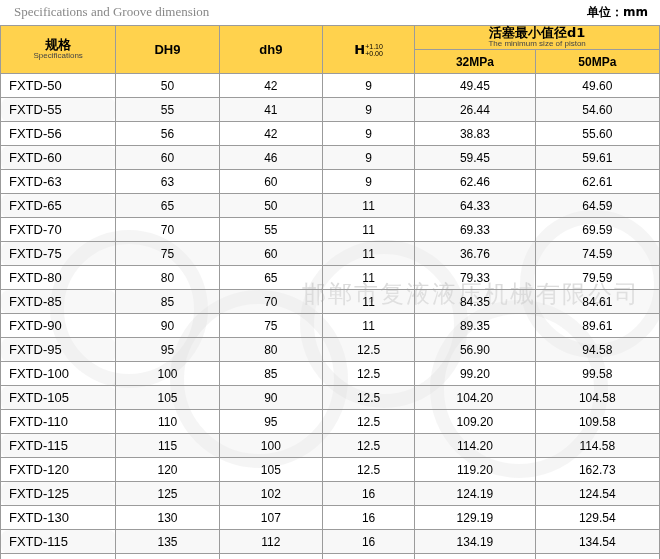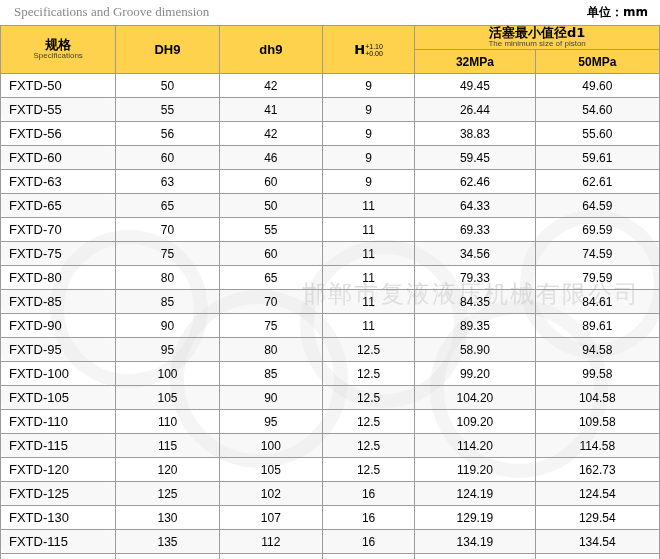--- a/index.html
+++ b/index.html
@@ -254,21 +254,21 @@
         <td>55</td>
         <td>11</td>
         <td>69.33</td>
         <td>69.59</td>
       </tr>
       <tr>
         <td class="spec">FXTD-75</td>
         <td>75</td>
         <td>60</td>
         <td>11</td>
-        <td>34.56</td>
+        <td>36.76</td>
         <td>74.59</td>
       </tr>
       <tr>
         <td class="spec">FXTD-80</td>
         <td>80</td>
         <td>65</td>
         <td>11</td>
         <td>79.33</td>
         <td>79.59</td>
       </tr>
@@ -286,21 +286,21 @@
         <td>75</td>
         <td>11</td>
         <td>89.35</td>
         <td>89.61</td>
       </tr>
       <tr>
         <td class="spec">FXTD-95</td>
         <td>95</td>
         <td>80</td>
         <td>12.5</td>
-        <td>58.90</td>
+        <td>56.90</td>
         <td>94.58</td>
       </tr>
       <tr>
         <td class="spec">FXTD-100</td>
         <td>100</td>
         <td>85</td>
         <td>12.5</td>
         <td>99.20</td>
         <td>99.58</td>
       </tr>

